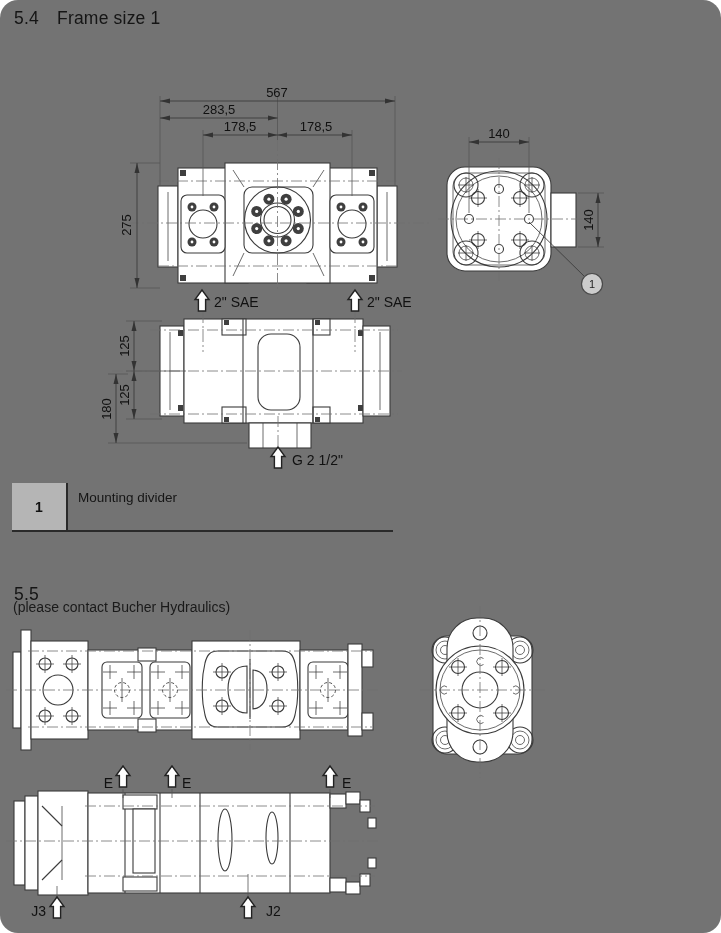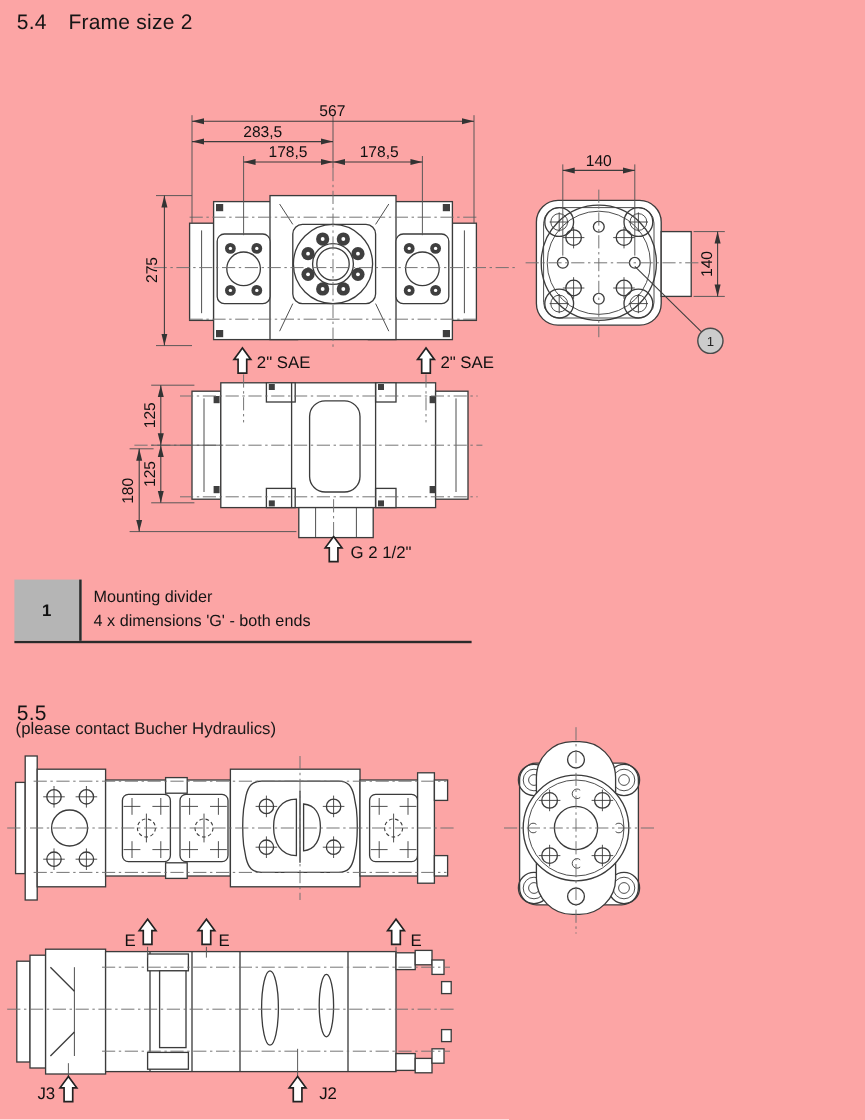--- a/index.html
+++ b/index.html
@@ -1,17 +1,17 @@
 <!DOCTYPE html>
 <html><head>
 <meta charset="utf-8">
 <style>
   html,body{margin:0;padding:0;background:#ffffff;}
-  #page{position:relative;width:721px;height:933px;background:#fca5a5;overflow:hidden;
-        font-family:"Liberation Sans",sans-serif;color:#111;}
+  #page{position:relative;width:721px;height:933px;background:#737373;overflow:hidden;
+        font-family:"Liberation Sans",sans-serif;color:#111;border-radius:18px;}
   .heading{position:absolute;display:flex;font-size:17.5px;color:#151515;letter-spacing:.2px;}
   .heading .num{width:43px;}
   #h54{left:14px;top:8px;}
   #h55{left:14px;top:569px;margin-top:15px;}
   #subtitle55{position:absolute;left:13px;top:599px;font-size:14px;color:#1a1a1a;}
   #note-table{position:absolute;left:12px;top:483px;width:381px;display:flex;
               border-bottom:2px solid #2a2a2a;}
   #note-num{width:54px;min-height:47px;background:#b5b5b5;border-right:2px solid #2a2a2a;
             display:flex;align-items:center;justify-content:center;
             font-size:14px;font-weight:bold;color:#111;}
@@ -31,21 +31,21 @@
   .uarr{fill:#ffffff;stroke:#222;stroke-width:1.4;}
   .callout{fill:#cccccc;stroke:#4a4a4a;stroke-width:1.2;}
 </style>
 </head>
 <body>
 
 <div id="page">
 
   <div id="h54" class="heading">
     <span class="num">5.4</span>
-    <span>Frame size 2</span>
+    <span>Frame size 1</span>
   </div>
 
   <svg width="721" height="933" viewBox="0 0 721 933">
     <defs>
       <marker id="arr" viewBox="0 0 10 6" refX="9.5" refY="3" markerWidth="10.5" markerHeight="6.5" orient="auto-start-reverse" markerUnits="userSpaceOnUse">
         <path d="M0,0.6 L9.5,3 L0,5.4 Z" fill="#333"></path>
       </marker>
       <path id="uarrow" d="M0,0 L-7,9.5 L-3.6,9.5 L-3.6,21 L3.6,21 L3.6,9.5 L7,9.5 Z"></path>
     </defs>
 
@@ -432,21 +432,20 @@
       <text class="tl" x="46" y="916" text-anchor="end">J3</text>
       <use href="#uarrow" class="uarr" transform="translate(248,897)"></use>
       <text class="tl" x="266" y="916">J2</text>
     </g>
   </svg>
 
   <div id="note-table">
     <div id="note-num">1</div>
     <div id="note-text">
       <div>Mounting divider</div>
-      <div>4 x dimensions 'G' - both ends</div>
     </div>
   </div>
 
   <div id="h55" class="heading">
     <span class="num">5.5</span>
   </div>
   <div id="subtitle55">(please contact Bucher Hydraulics)</div>
 
 </div>
 

